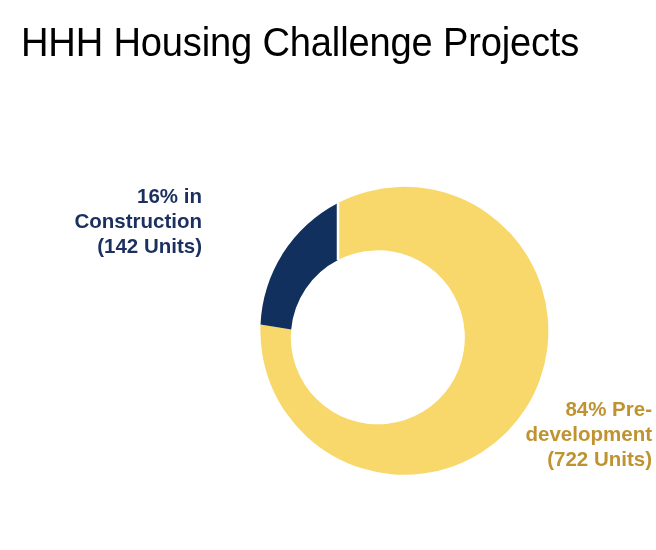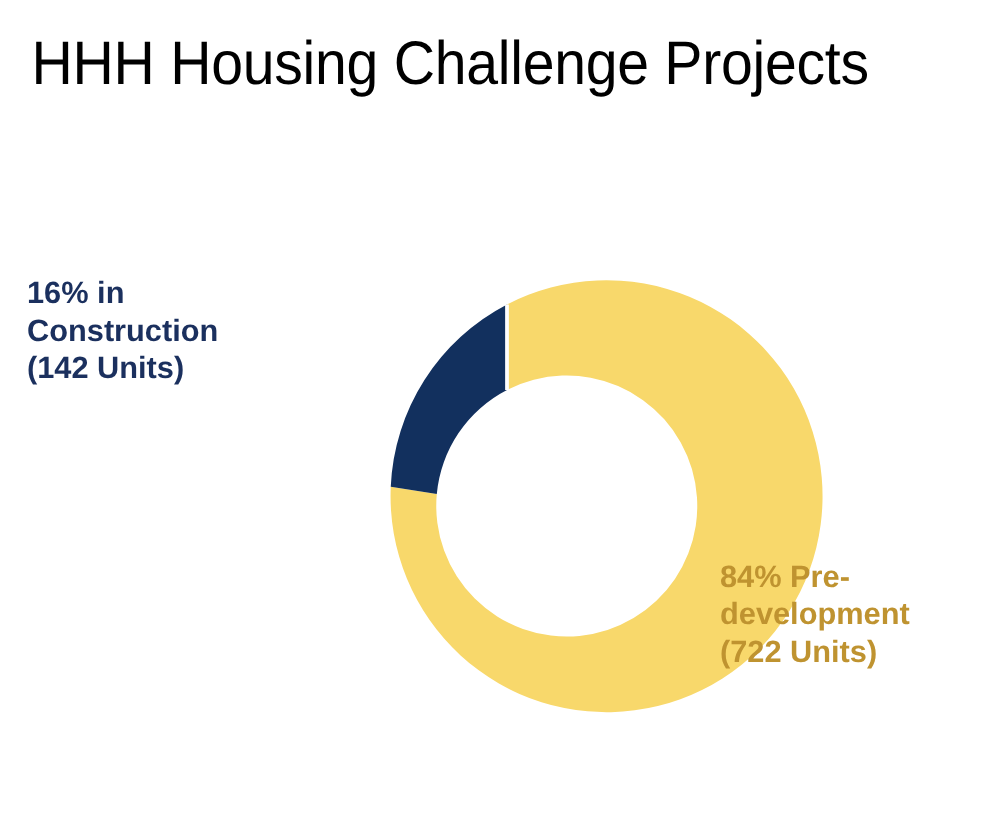--- a/index.html
+++ b/index.html
@@ -40,32 +40,32 @@
     width: 656px;
     height: 550px;
   }
 
   
   .slice-label {
     position: absolute;
     font-size: 20.5px;
     line-height: 25px;
     font-weight: bold;
-    text-align: left;
+    text-align: right;
     white-space: pre-line;
   }
   #label-construction {
     left: 18px;
     top: 183px;
     width: 184px;
     color: #1B305E;
   }
   #label-predevelopment {
     left: 480px;
-    top: 372px;
+    top: 396px;
     width: 172px;
     color: #BF9330;
   }
 </style>
 </head>
 <body style="background: rgb(255, 255, 255);">
 
 <div id="chart-title" style="color: rgb(0, 0, 0);">HHH Housing Challenge Projects</div>
 
 <svg id="donut-chart" viewBox="0 0 656 550">

